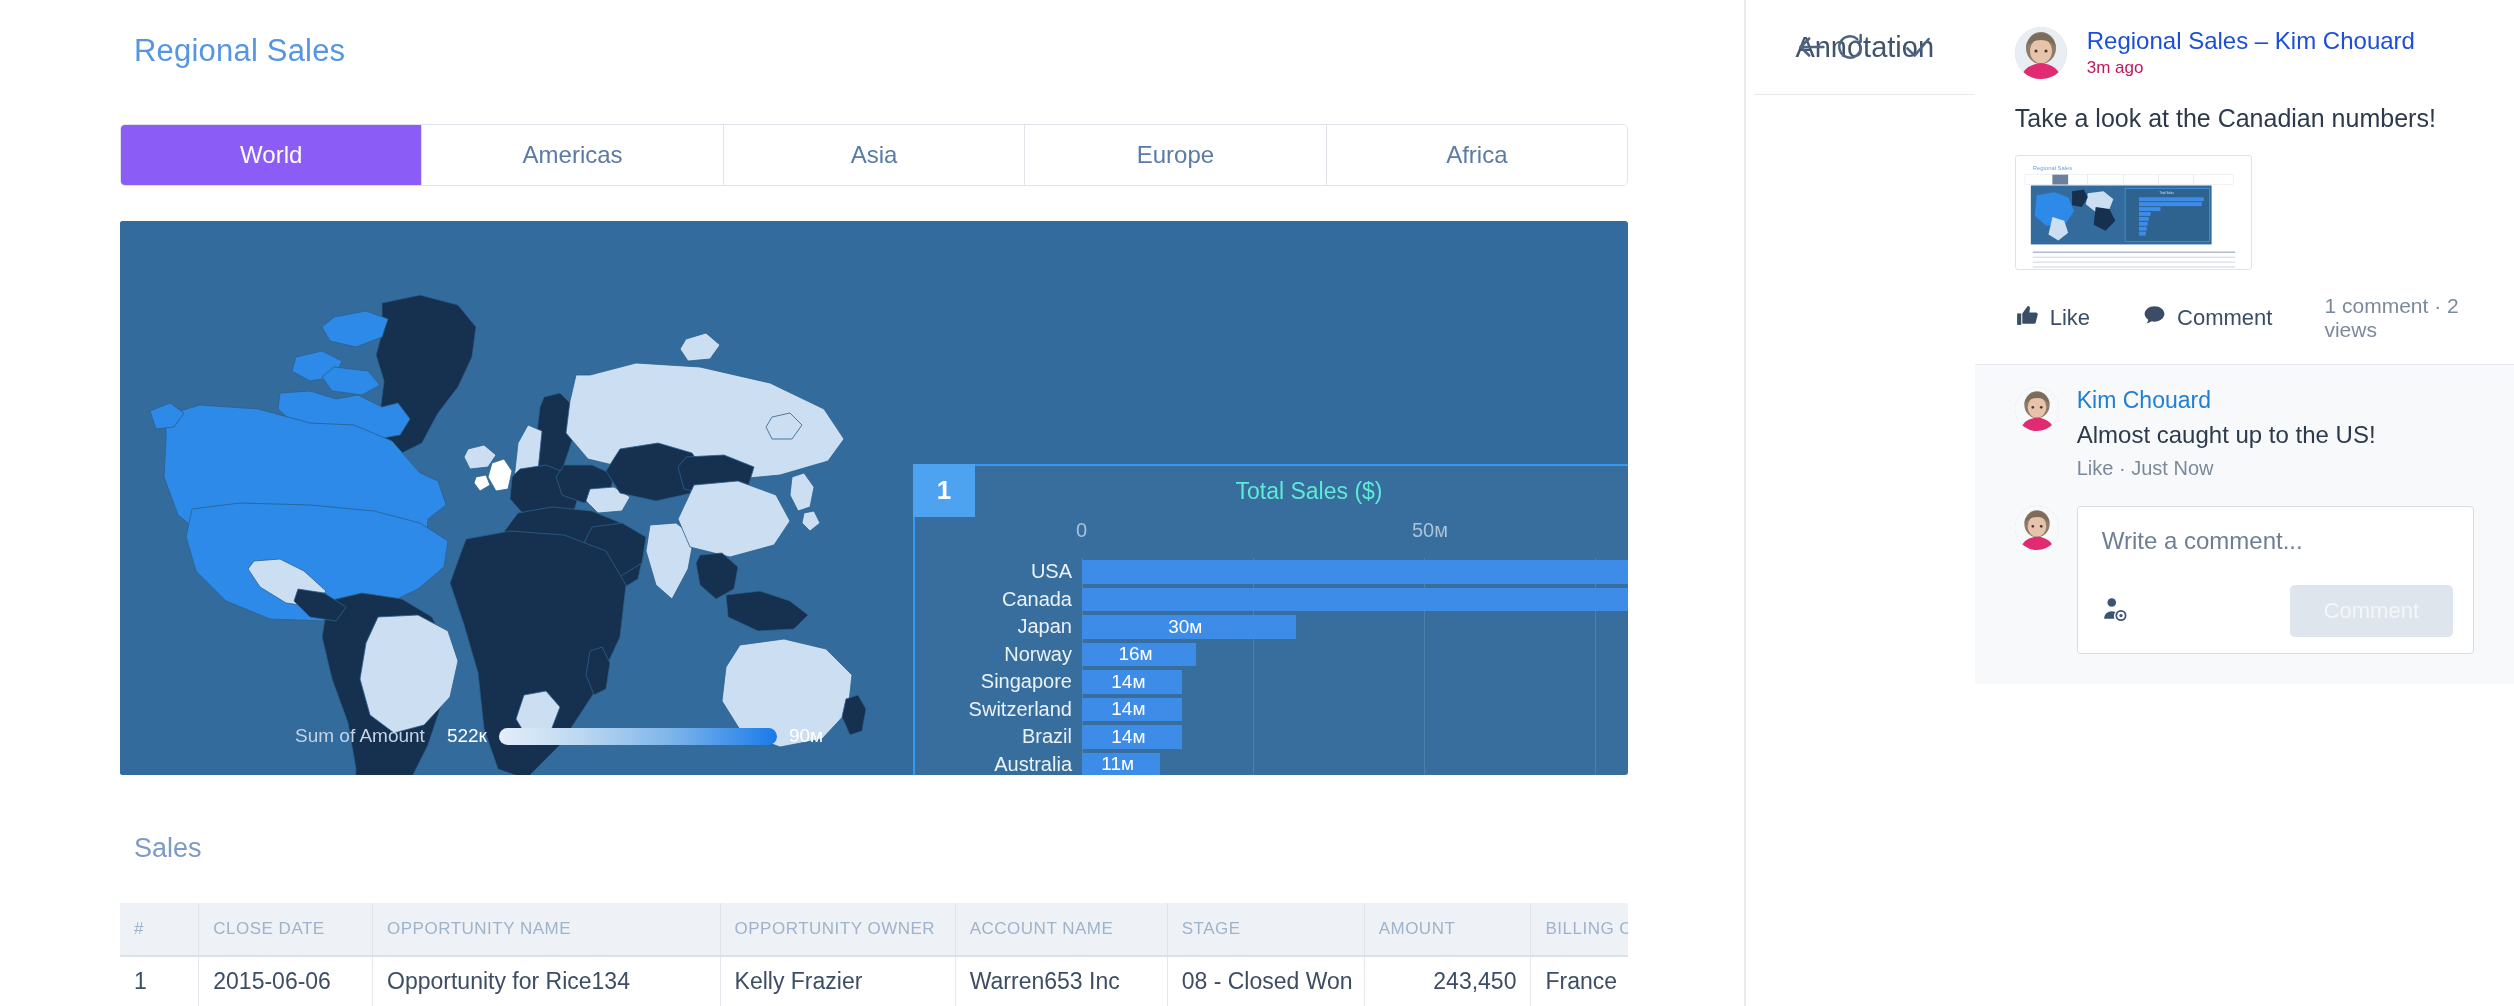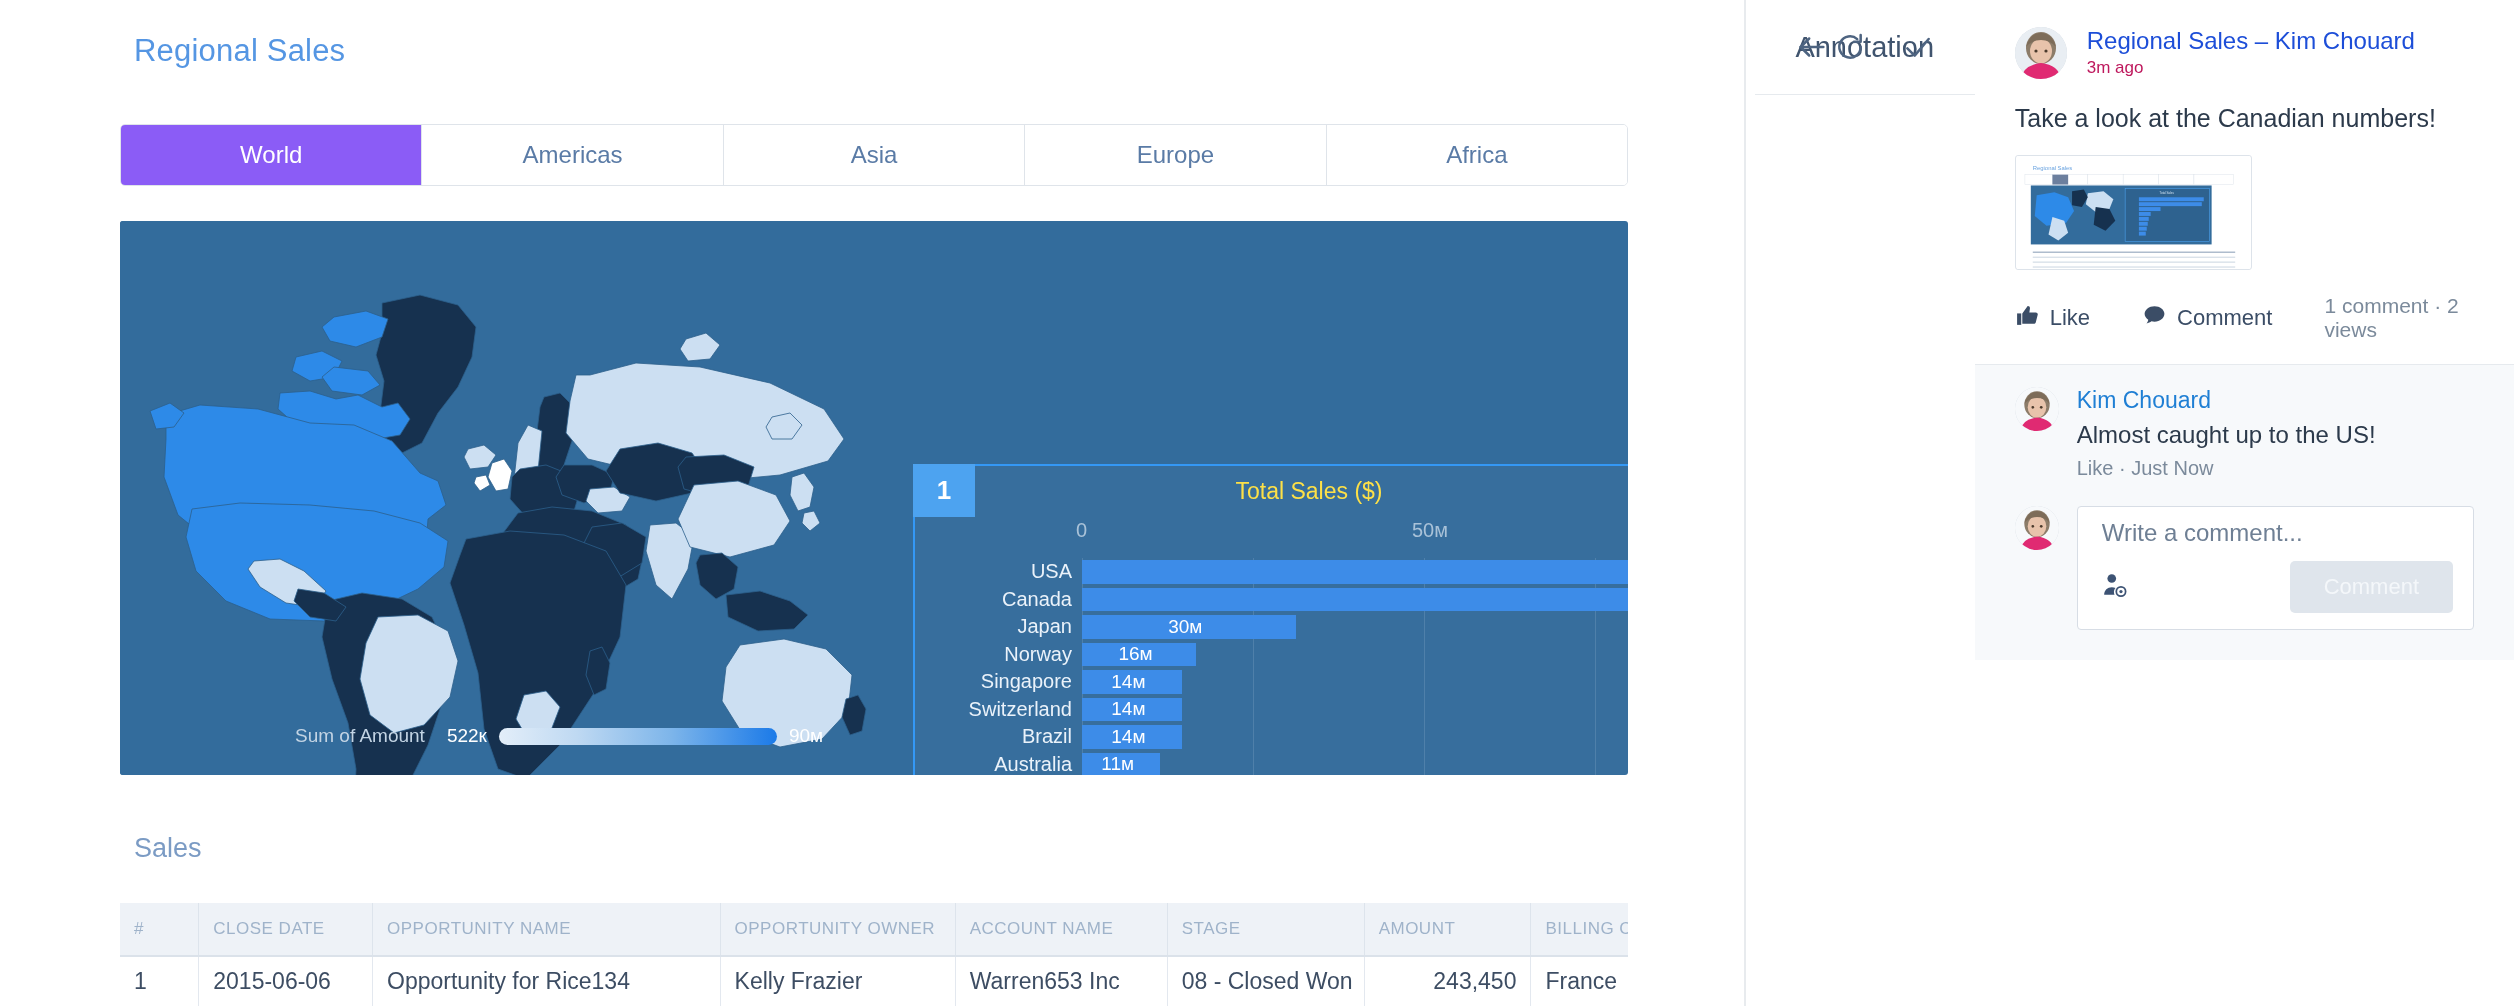--- a/index.html
+++ b/index.html
@@ -78,21 +78,21 @@
   }
   .chart-badge {
     position: absolute; left: -2px; top: -2px;
     width: 62px; height: 53px;
     background: #4da3f0; color: #ffffff;
     display: flex; align-items: center; justify-content: center;
     font-size: 26px; font-weight: 600;
   }
   .chart-title {
     position: absolute; top: 12px; left: 0; right: 16px;
-    text-align: center; font-size: 23px; color: #fde047;
+    text-align: center; font-size: 23px; color: #5eead4;
   }
   .axis-row {
     position: absolute; top: 53px; left: 0; right: 0; height: 28px;
   }
   .axis-tick { position: absolute; font-size: 20px; color: #a9c2d8; }
   .axis-tick.t0 { left: 161px; }
   .axis-tick.t50 { left: 497px; }
 
   .bars { position: absolute; top: 92px; left: 0; right: 0; bottom: 18px; }
   .bar-row {
@@ -208,21 +208,21 @@
   .comment { display: flex; gap: 18px; }
   .comment-author { font-size: 23px; color: #1f7fd4; cursor: pointer; }
   .comment-text { font-size: 24px; color: #2c3a4b; margin-top: 7px; }
   .comment-meta { font-size: 20px; color: #7b8a9b; margin-top: 8px; }
   .comment-meta .lk { cursor: pointer; }
 
   .composer { display: flex; gap: 18px; padding: 26px 0 30px 0; }
   .composer-box {
     flex: 1 1 auto; background: #ffffff;
     border: 1px solid #d7dde5; border-radius: 4px;
-    height: 124px; position: relative; padding: 12px 24px;
+    height: 148px; position: relative; padding: 20px 24px;
   }
   .composer-input {
     border: none; outline: none; width: 100%;
     font-size: 24px; color: #2c3a4b;
     font-family: "Liberation Sans", sans-serif;
     background: transparent;
   }
   .composer-input::placeholder { color: #6e7f94; }
   .composer-foot {
     position: absolute; left: 24px; right: 20px; bottom: 16px;

